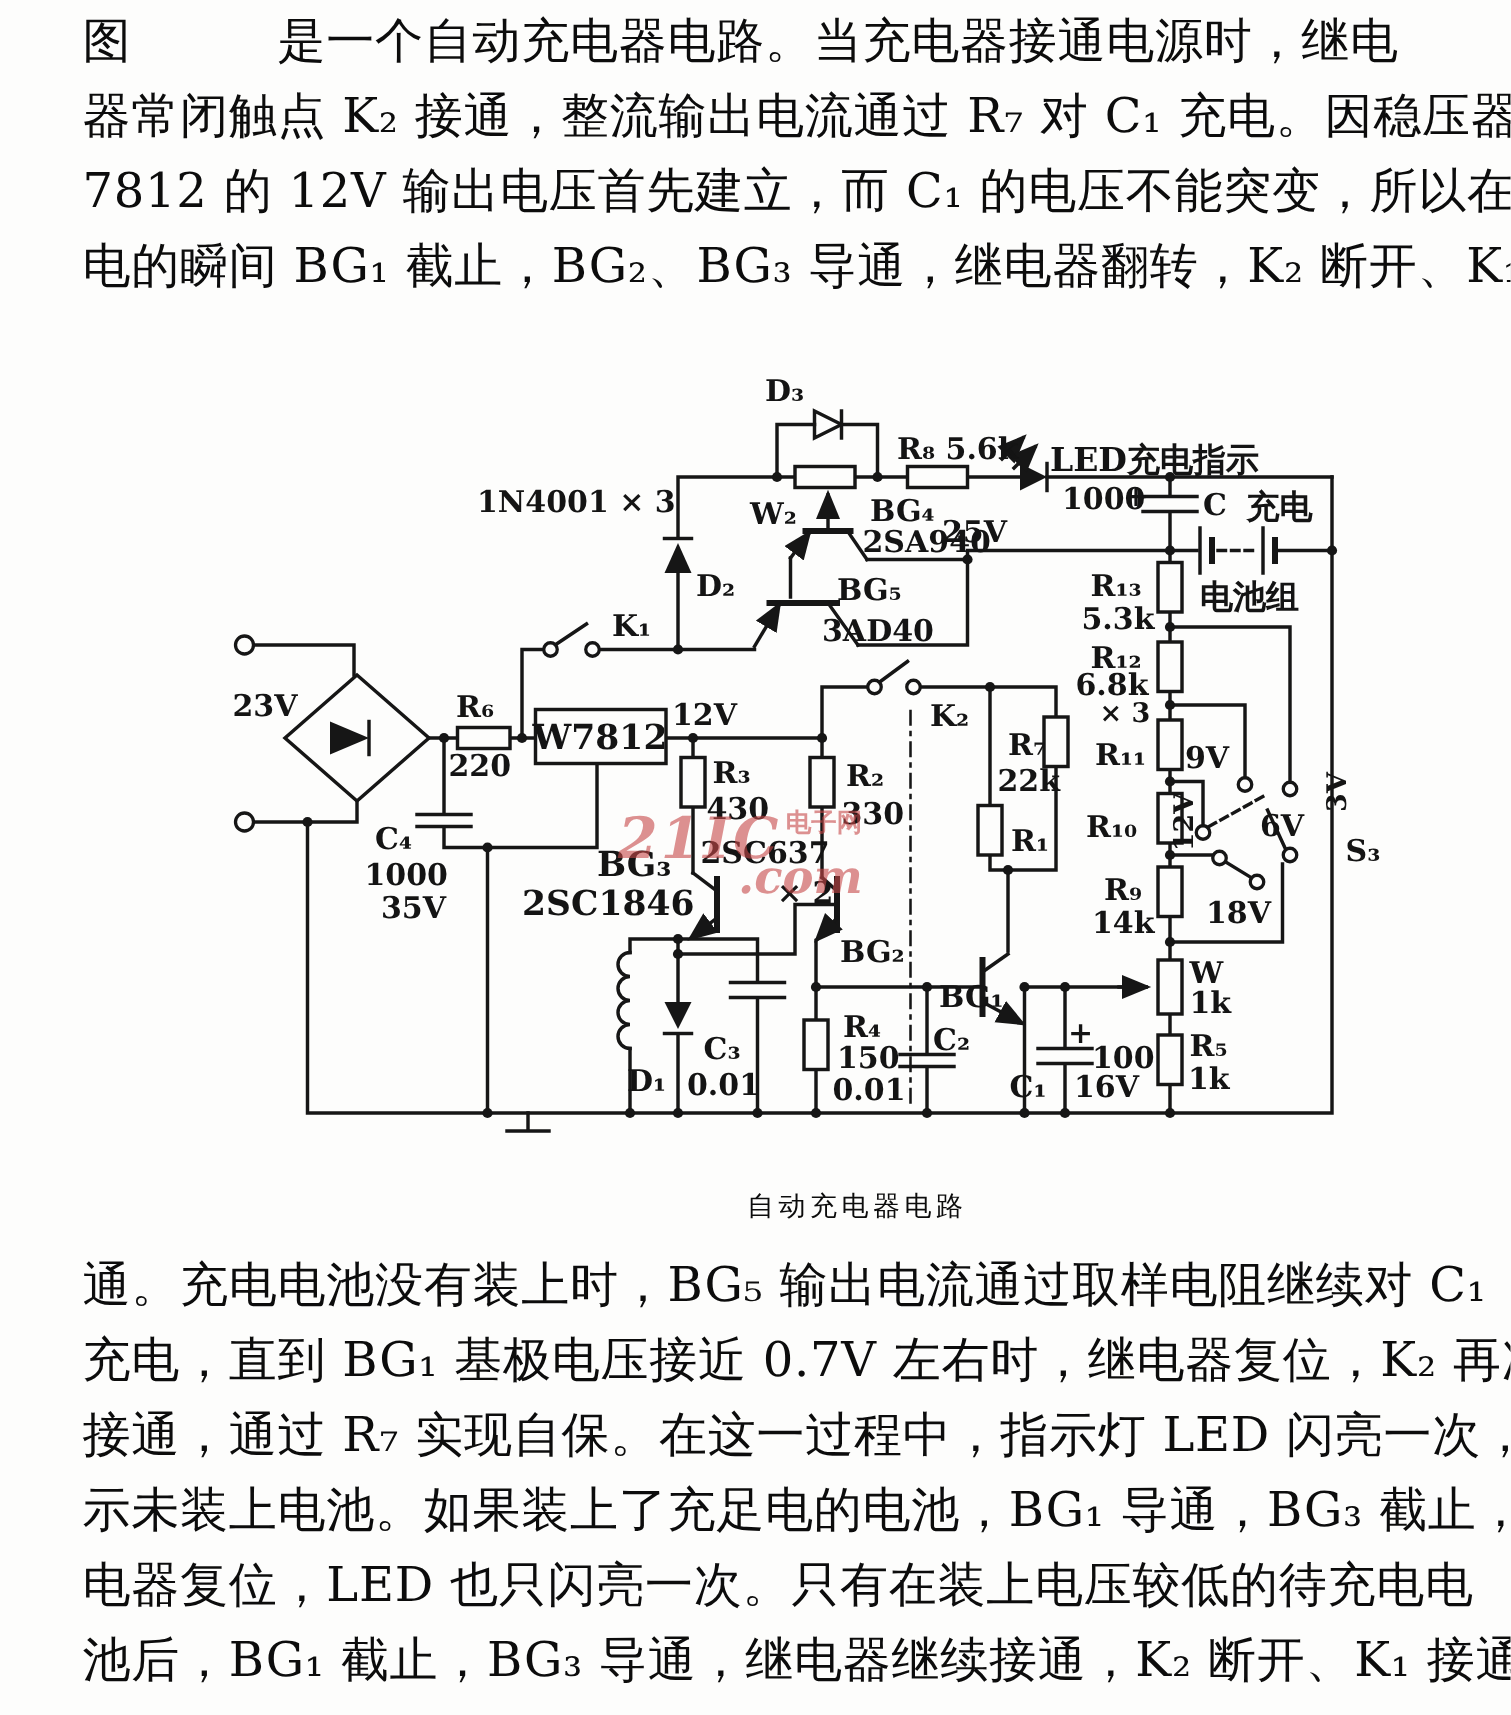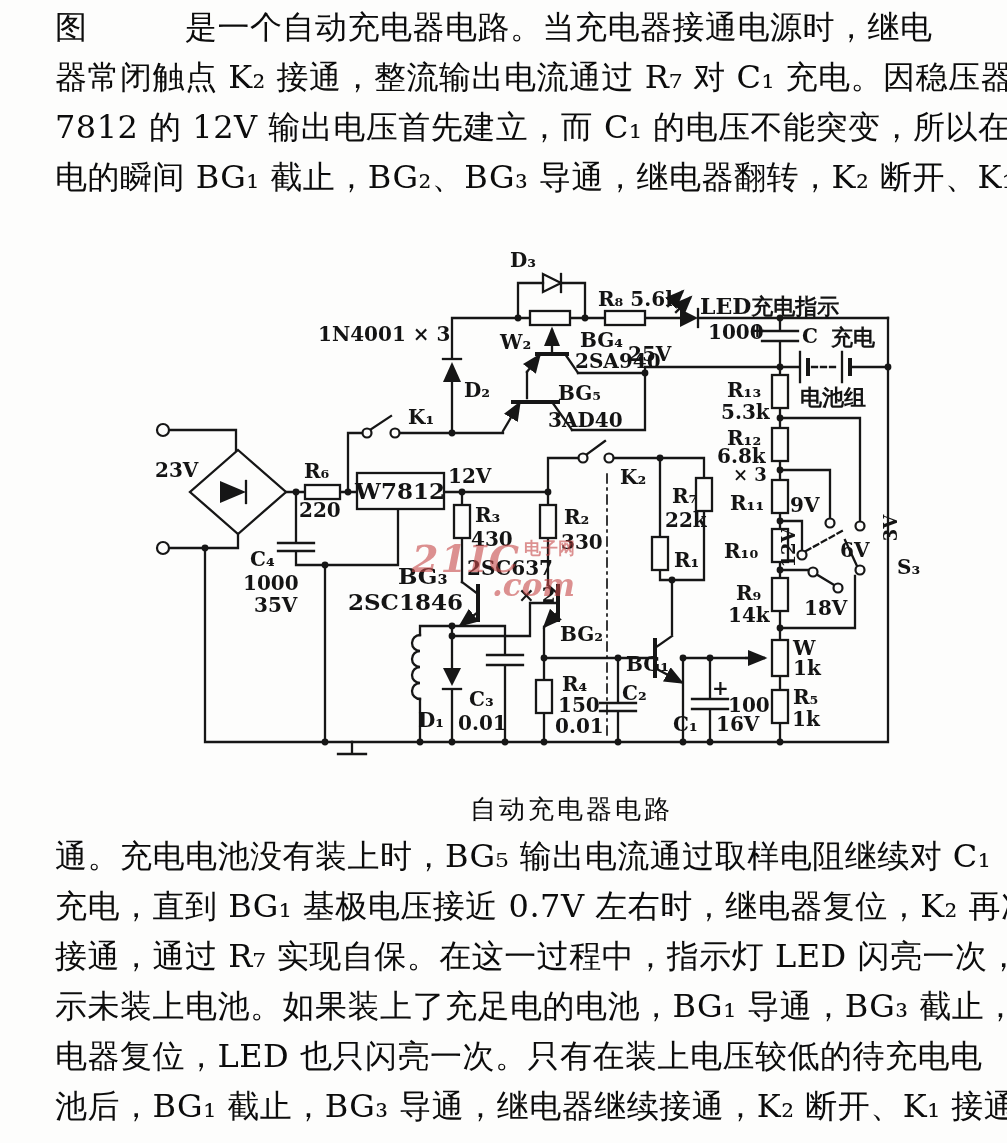--- a/index.html
+++ b/index.html
@@ -4,21 +4,21 @@
 <style>
   html,body{margin:0;padding:0;}
   body{
     width:1007px;height:1143px;background:#fdfdfc;position:relative;overflow:hidden;
     font-family:"DejaVu Serif",serif;color:#0c0c0c;
   }
   .para{position:absolute;left:55px;z-index:3;}
   .para .tl{white-space:nowrap;font-size:32px;line-height:50px;font-weight:500;letter-spacing:0.5px;}
   #para-top{top:2px;}
   #para-bottom{top:831px;}
-  .caption{position:absolute;left:470px;top:792px;font-size:26px;letter-spacing:3px;z-index:3;font-weight:500;}
+  .caption{position:absolute;left:498px;top:792px;font-size:18px;letter-spacing:3px;z-index:3;font-weight:500;}
   .schematic{position:absolute;left:0;top:0;z-index:1;}
   .w{stroke:#161616;stroke-width:2.3;fill:none;stroke-linecap:square;}
   .wt{stroke:#161616;stroke-width:4;fill:none;stroke-linecap:square;}
   .box{fill:#fdfdfc;stroke:#161616;stroke-width:2.3;}
   .dot{fill:#161616;stroke:none;}
   .blk{fill:#161616;stroke:none;}
   .oc{fill:#fdfdfc;stroke:#161616;stroke-width:2.2;}
   .dash{stroke-dasharray:5 4;}
   .link{stroke-dasharray:9 5 2 5;stroke-width:1.7;}
   .lbl{font:bold 20px "DejaVu Serif",serif;fill:#141414;}

